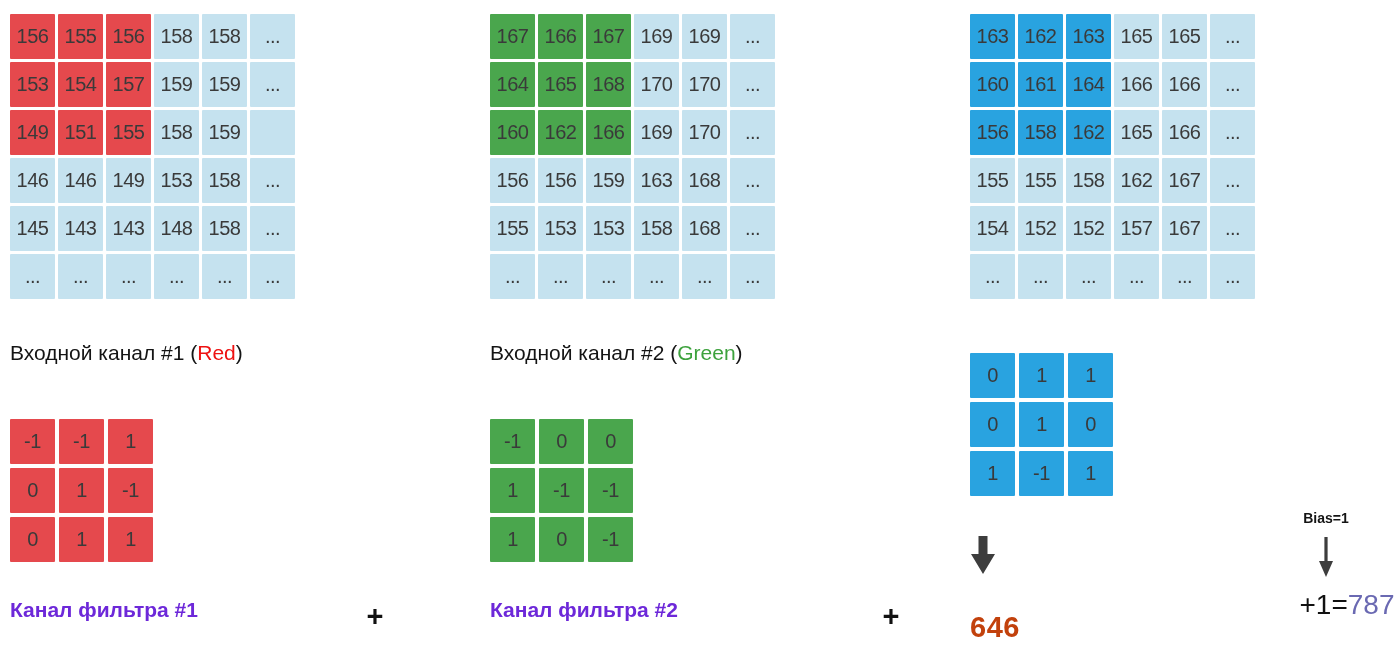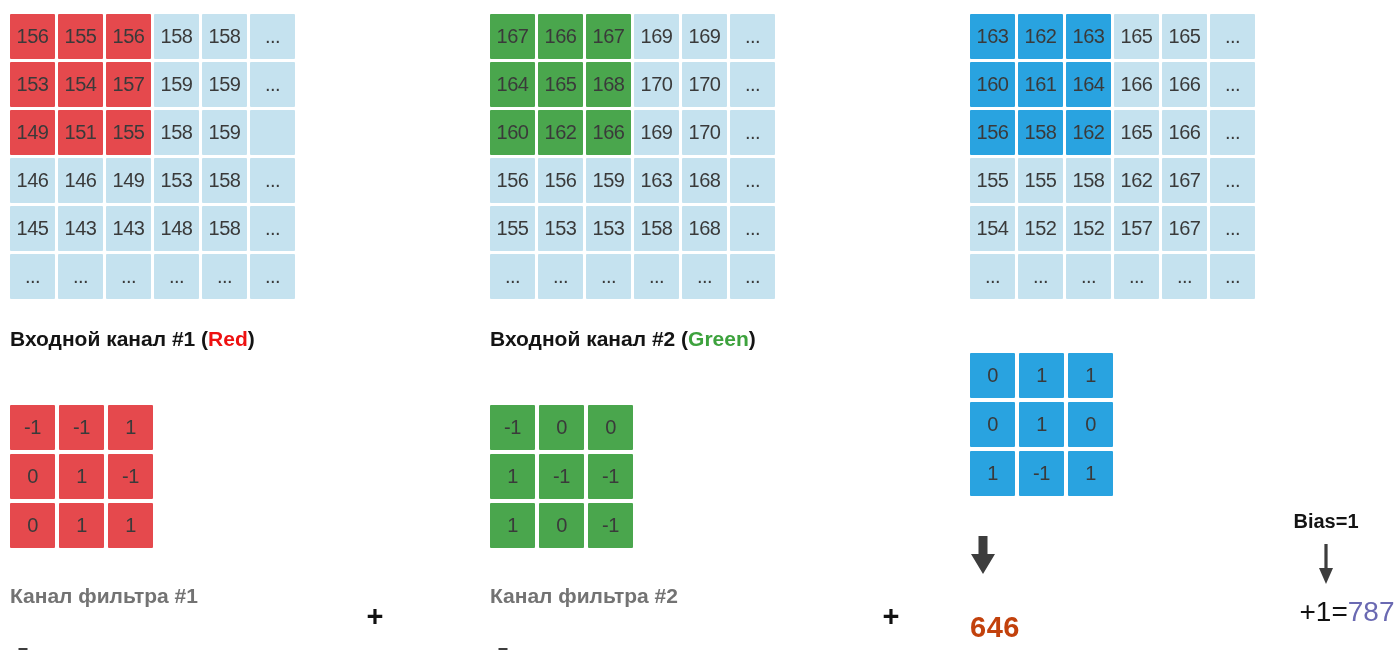--- a/index.html
+++ b/index.html
@@ -44,31 +44,31 @@
     justify-content: center;
     font-size: 20px;
     color: var(--celltext, #3a3a3a);
     border-radius: 1px;
     letter-spacing: -0.5px;
   }
   .cell.base { background: var(--base, #c5e2ef); }
   .cell.hl   { background: var(--accent, #cccccc); }
 
   .channel-label {
-    margin-top: 0;
+    margin-top: 14px;
     font-size: 21px;
-    font-weight: bold;
+    font-weight: normal;
     color: #141414;
     white-space: nowrap;
   }
   .filter-label {
     margin-top: 8px;
     font-size: 21px;
     font-weight: bold;
-    color: #737373;
+    color: #6d28d9;
     white-space: nowrap;
   }
   .thick-arrow { margin-top: 12px; color: var(--arrowcolor, #3d3d3d); }
   .thin-arrow  { margin-top: 11px; color: var(--arrowcolor, #3d3d3d); }
 
   .result {
     margin-top: 9px;
     font-size: 29px;
     font-weight: bold;
     letter-spacing: 0.5px;
@@ -88,21 +88,21 @@
   .bias-col {
     position: absolute;
     left: 1252px;
     top: 510px;
     width: 148px;
     display: flex;
     flex-direction: column;
     align-items: center;
   }
   .bias-label {
-    font-size: 20px;
+    font-size: 14px;
     font-weight: bold;
     color: #141414;
   }
   .bias-formula {
     margin-top: 12px;
     margin-left: 42px;
     font-size: 28px;
     font-weight: normal;
     color: #111111;
     white-space: nowrap;

